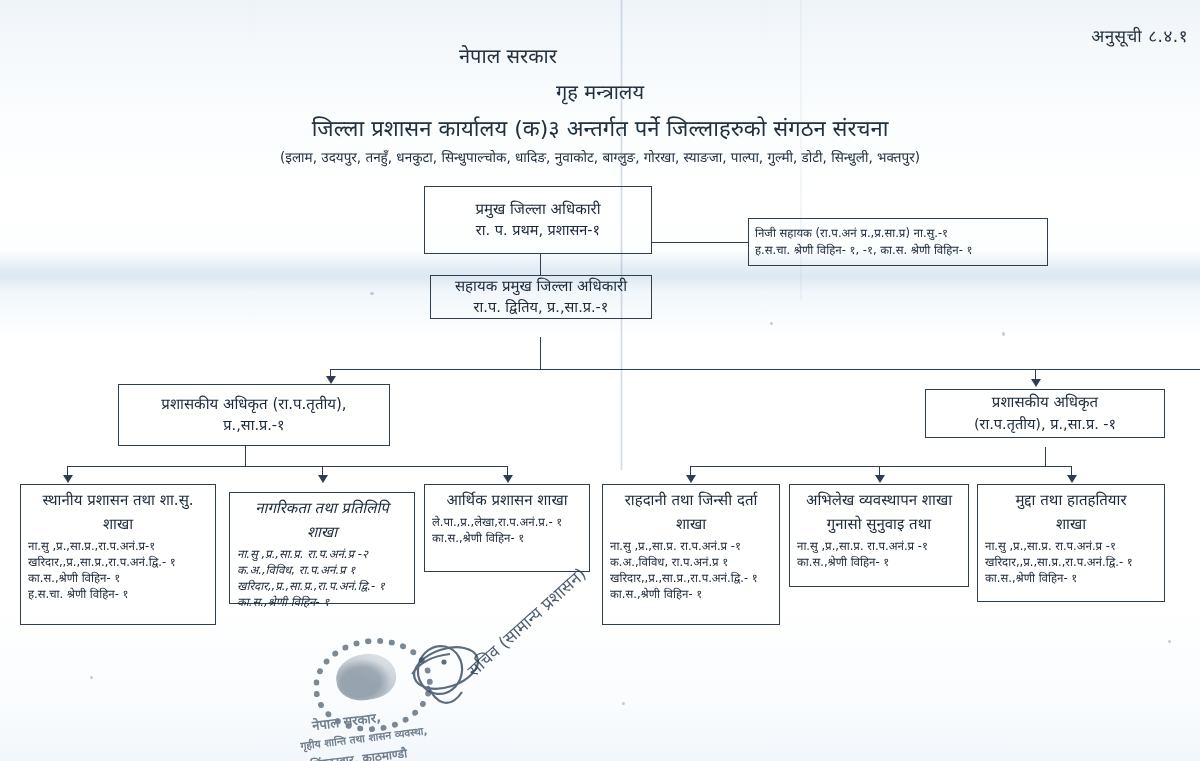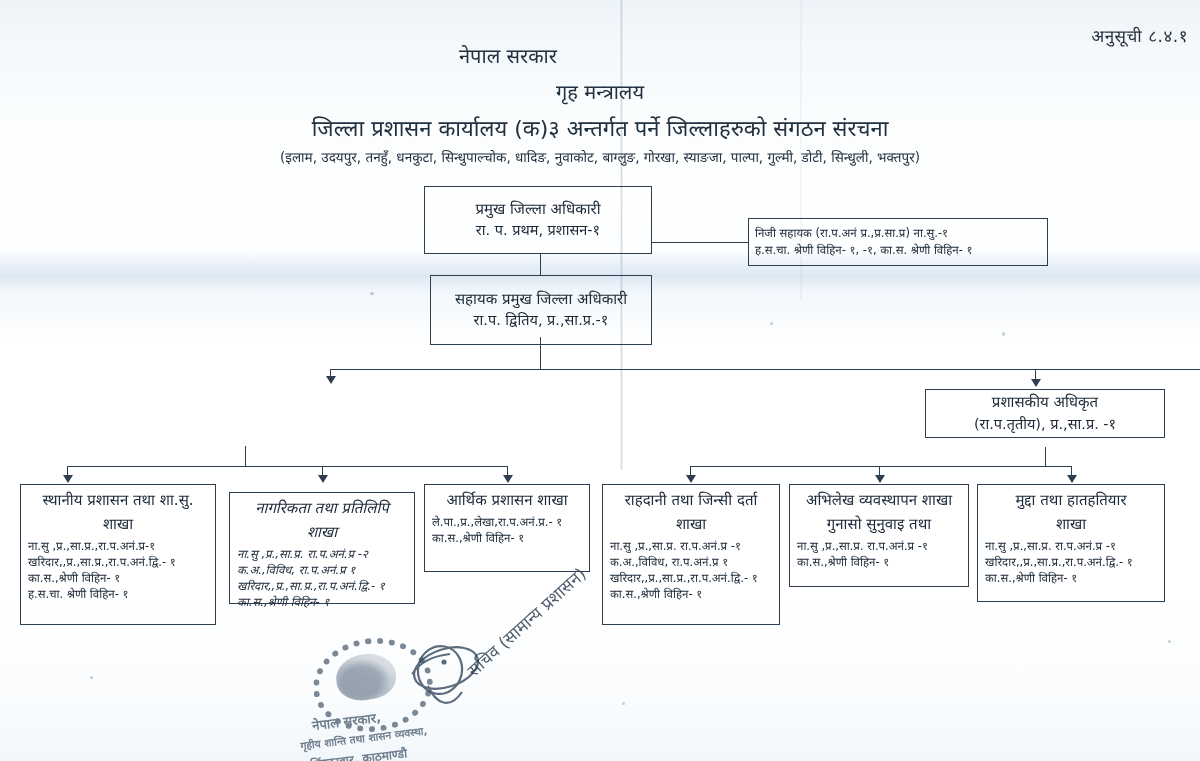--- a/index.html
+++ b/index.html
@@ -117,21 +117,21 @@
     padding: 5px 4px 4px 4px;
   }
   .box.leafbox .head { margin-bottom: 2px; }
   .box.leafbox .staff { padding-left: 3px; }
 
   
   #box-cdo   { left: 424px; top: 186px; width: 228px; height: 68px; justify-content: center; }
   #box-pa    { left: 748px; top: 218px; width: 300px; height: 48px;
                display:flex; flex-direction:column; justify-content:center; padding: 2px 6px; }
   #box-pa .staff { font-size: 11.5px; line-height: 1.5; }
-  #box-acdo  { left: 430px; top: 275px; width: 222px; height: 70px; }
+  #box-acdo  { left: 430px; top: 275px; width: 222px; height: 44px; }
   #box-ao-l  { left: 118px; top: 384px; width: 272px; height: 62px; }
   #box-ao-r  { left: 925px; top: 389px; width: 240px; height: 49px; }
 
   
   #box-s1 { left: 20px;  top: 484px; width: 196px; height: 141px; }
   #box-s2 { left: 229px; top: 492px; width: 186px; height: 112px; font-style: italic; }
   #box-s3 { left: 424px; top: 484px; width: 166px; height: 88px; }
   #box-s4 { left: 602px; top: 484px; width: 178px; height: 141px; }
   #box-s5 { left: 789px; top: 484px; width: 180px; height: 103px; }
   #box-s6 { left: 977px; top: 484px; width: 188px; height: 118px; }
@@ -265,20 +265,24 @@
   <div class="box" id="box-pa">
     <span class="staff">निजी सहायक (रा.प.अनं प्र.,प्र.सा.प्र) ना.सु.-१</span>
     <span class="staff">ह.स.चा. श्रेणी विहिन- १, -१, का.स. श्रेणी विहिन- १</span>
   </div>
 
   <div class="box centerbox" id="box-acdo">
     <span class="head">सहायक प्रमुख जिल्ला अधिकारी</span>
     <span class="subhead">रा.प. द्वितिय, प्र.,सा.प्र.-१</span>
   </div>
 
+  <div class="box centerbox" id="box-ao-l">
+    <span class="head">प्रशासकीय अधिकृत (रा.प.तृतीय),</span>
+    <span class="subhead">प्र.,सा.प्र.-१</span>
+  </div>
 
   <div class="box centerbox" id="box-ao-r">
     <span class="head">प्रशासकीय अधिकृत</span>
     <span class="subhead">(रा.प.तृतीय), प्र.,सा.प्र. -१</span>
   </div>
 
   <div class="box leafbox" id="box-s1">
     <span class="head">स्थानीय प्रशासन तथा शा.सु.</span>
     <span class="head">शाखा</span>
     <span class="staff">ना.सु ,प्र.,सा.प्र.,रा.प.अनं.प्र-१</span>

